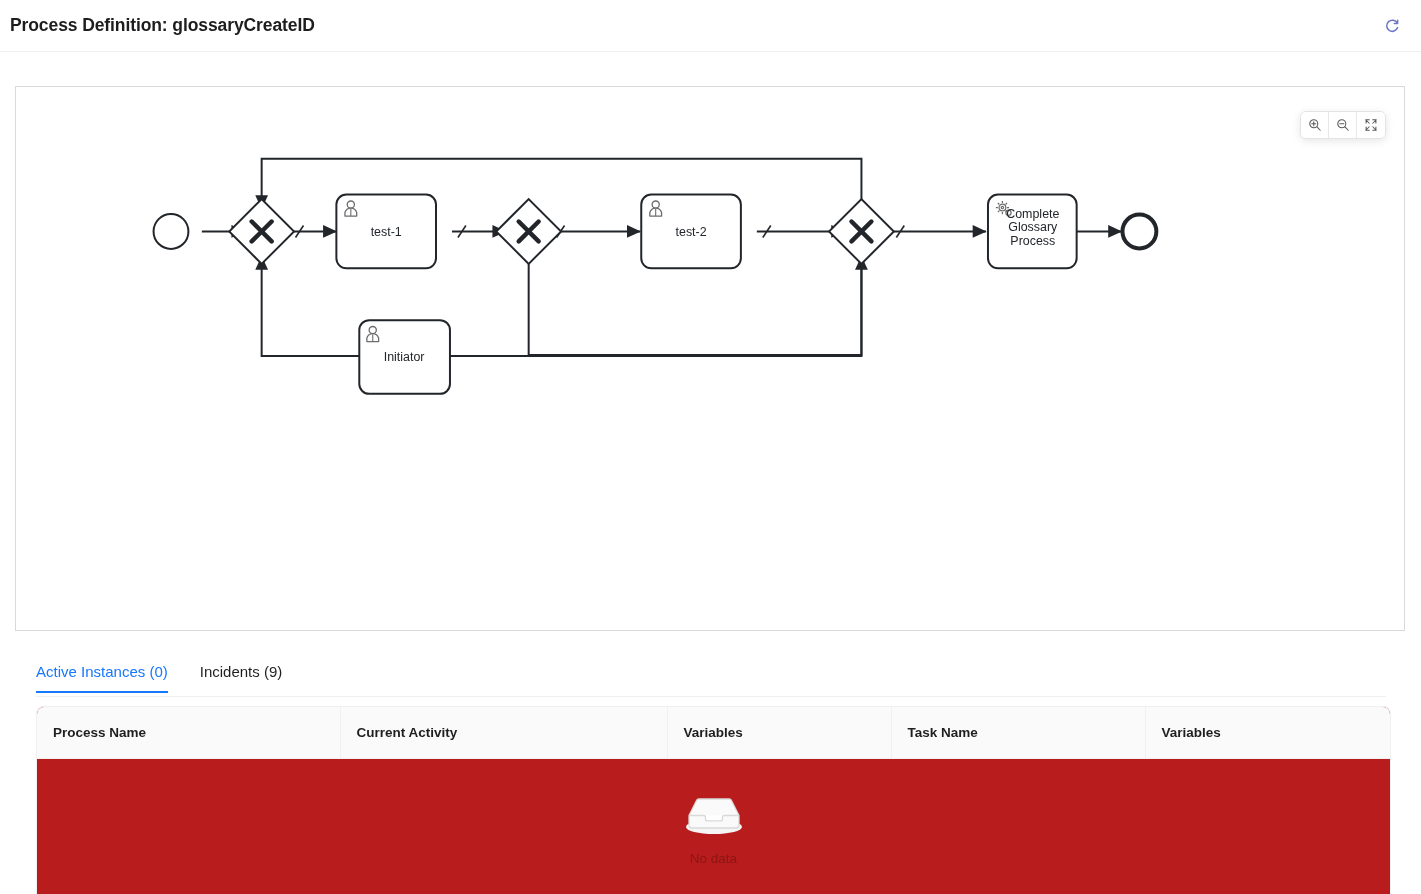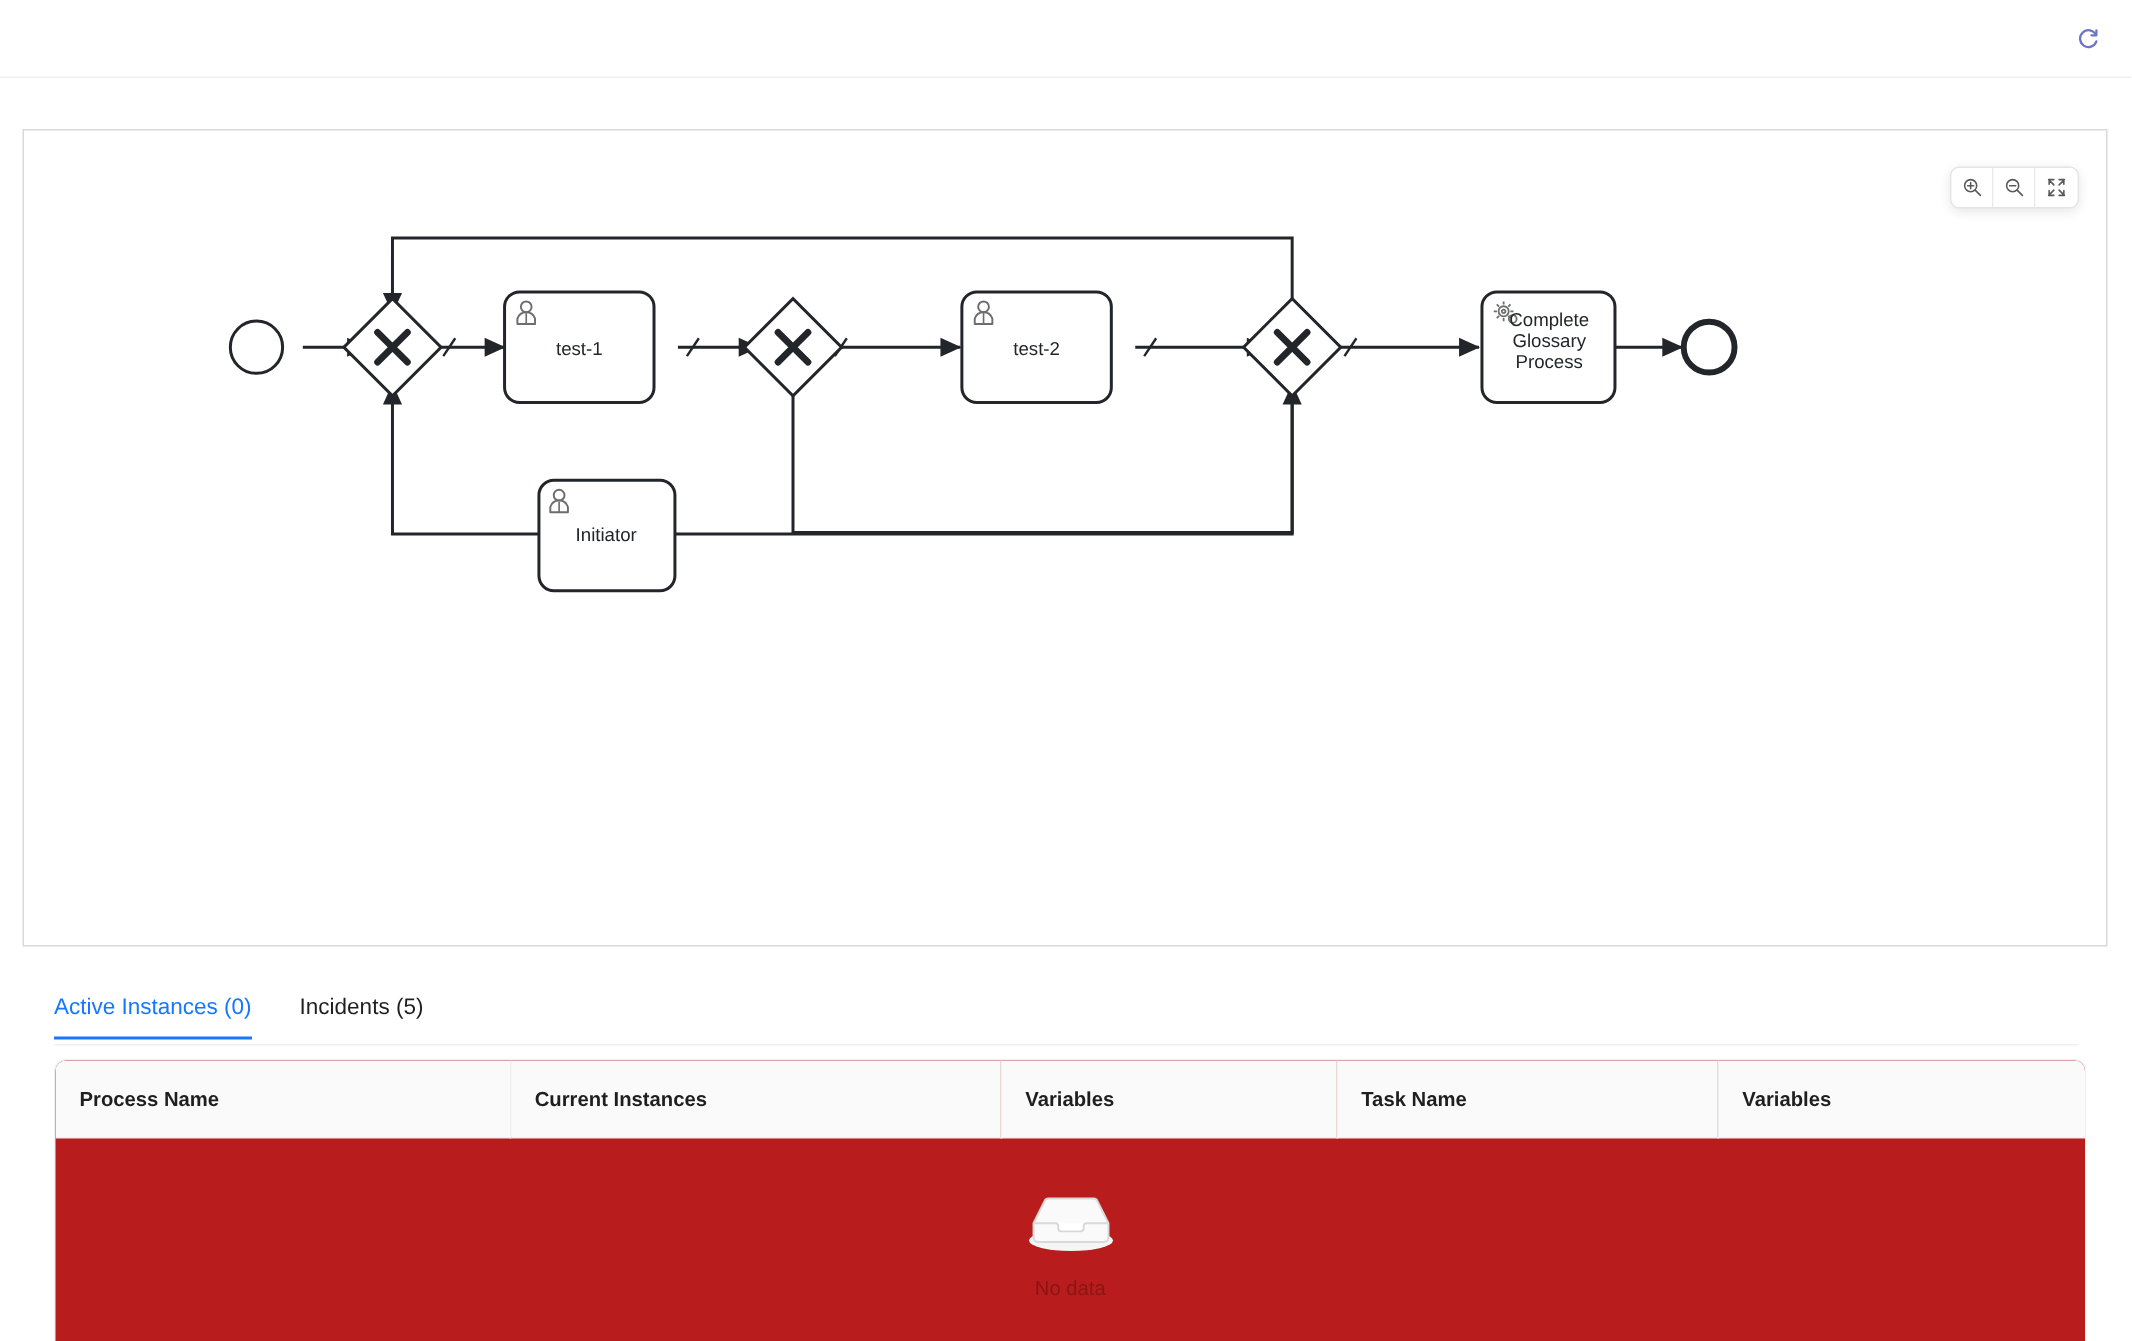--- a/index.html
+++ b/index.html
@@ -165,20 +165,21 @@
   .empty-text {
     font-size: 13.5px;
     color: #00000040;
   }
   svg { display: block; }
 </style>
 </head>
 <body>
 
 <div class="page-header">
+  <div class="page-title">Process Definition: glossaryCreateID</div>
   <div class="header-actions">
     <button class="refresh-btn" title="refresh">
       <span>
         <svg width="16" height="16" viewBox="0 0 16 16" fill="none">
           <path d="M13.3 5.2A5.6 5.6 0 1 0 13.6 9.6" stroke="#6b77c4" stroke-width="1.5" stroke-linecap="round" fill="none"></path>
           <path d="M13.6 2.2v3.3h-3.3" stroke="#6b77c4" stroke-width="1.5" stroke-linecap="round" stroke-linejoin="round" fill="none"></path>
         </svg>
       </span>
     </button>
   </div>
@@ -320,36 +321,36 @@
         <path d="M1.6 16.5 v-3.6 a6.2 6.2 0 0 1 11.8 0 v3.6 z" fill="#ffffff" stroke="#6d6d6d" stroke-width="1.3" stroke-linejoin="round"></path>
         <path d="M7.5 9.2 v7.3" stroke="#6d6d6d" stroke-width="1.1"></path>
       </g>
       <text x="388" y="275" text-anchor="middle" font-family="Liberation Sans, sans-serif" font-size="12.5" fill="#22262a">Initiator</text>
     </g>
   </svg>
 </div>
 
 <div class="tabs-bar">
   <div class="tab active">Active Instances (0)</div>
-  <div class="tab">Incidents (5)</div>
+  <div class="tab">Incidents (9)</div>
 </div>
 
 <div class="table-card">
   <table class="data-table">
     <colgroup>
       <col style="width:303px">
         <col style="width:327px">
         <col style="width:224px">
         <col style="width:254px">
         <col style="width:245px">
     </colgroup>
     <thead>
       <tr>
         <th>Process Name</th>
-        <th>Current Instances</th>
+        <th>Current Activity</th>
         <th>Variables</th>
         <th>Task Name</th>
         <th>Variables</th>
       </tr>
     </thead>
     <tbody>
       <tr>
         <td class="empty-cell" colspan="5">
           <div class="empty-wrap">
             <span>

